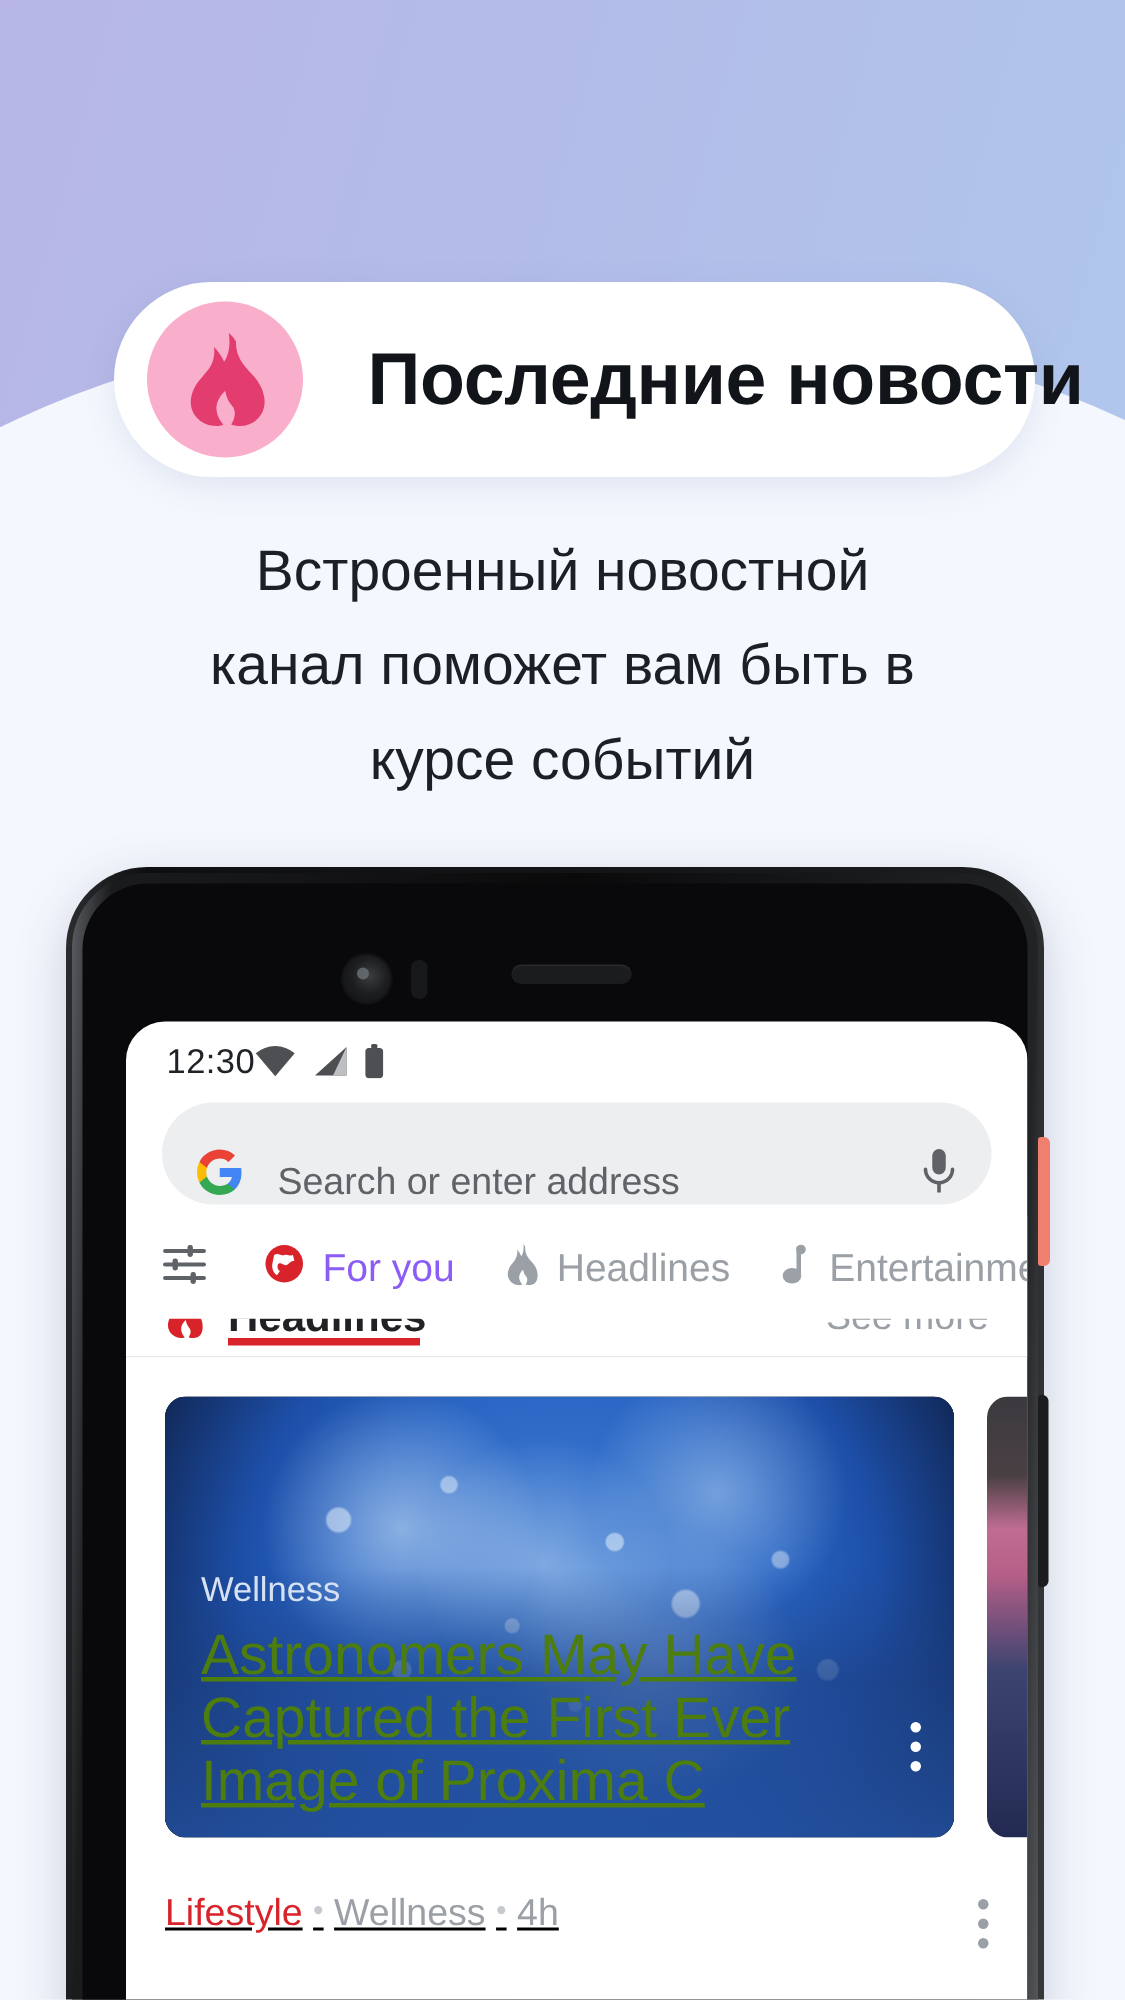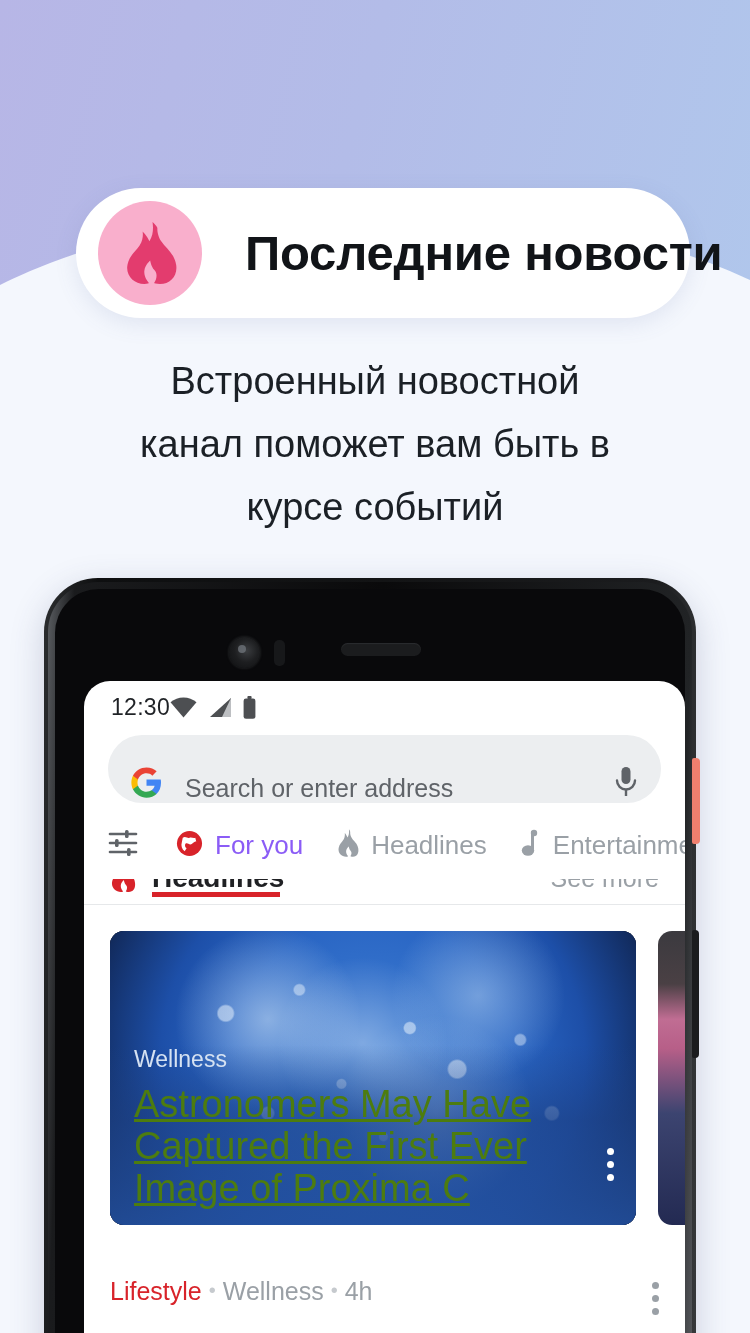--- a/index.html
+++ b/index.html
@@ -395,25 +395,26 @@
     flex: 0 0 auto;
     width: 120px;
     height: 294px;
     border-radius: 14px;
     overflow: hidden;
     background: linear-gradient(180deg,#3b3a3f 0%, #4a4044 18%, #c06d93 30%, #b75f88 40%, #3c4470 62%, #232a52 100%);
   }
 
   
   .list-item {
-    margin-top: 52px;
+    margin-top: 36px;
     padding: 0 26px;
     display: flex;
     align-items: flex-start;
     justify-content: space-between;
+    text-decoration: underline;
   }
   .li-meta {
     font-size: 25px;
     color: #9aa0a6;
   }
   .li-cat { color: #d8232a; }
   .li-dot { color: #c6cace; margin: 0 7px; font-size: 20px; vertical-align: 3px; }
   .li-menu {
     display: flex;
     flex-direction: column;

